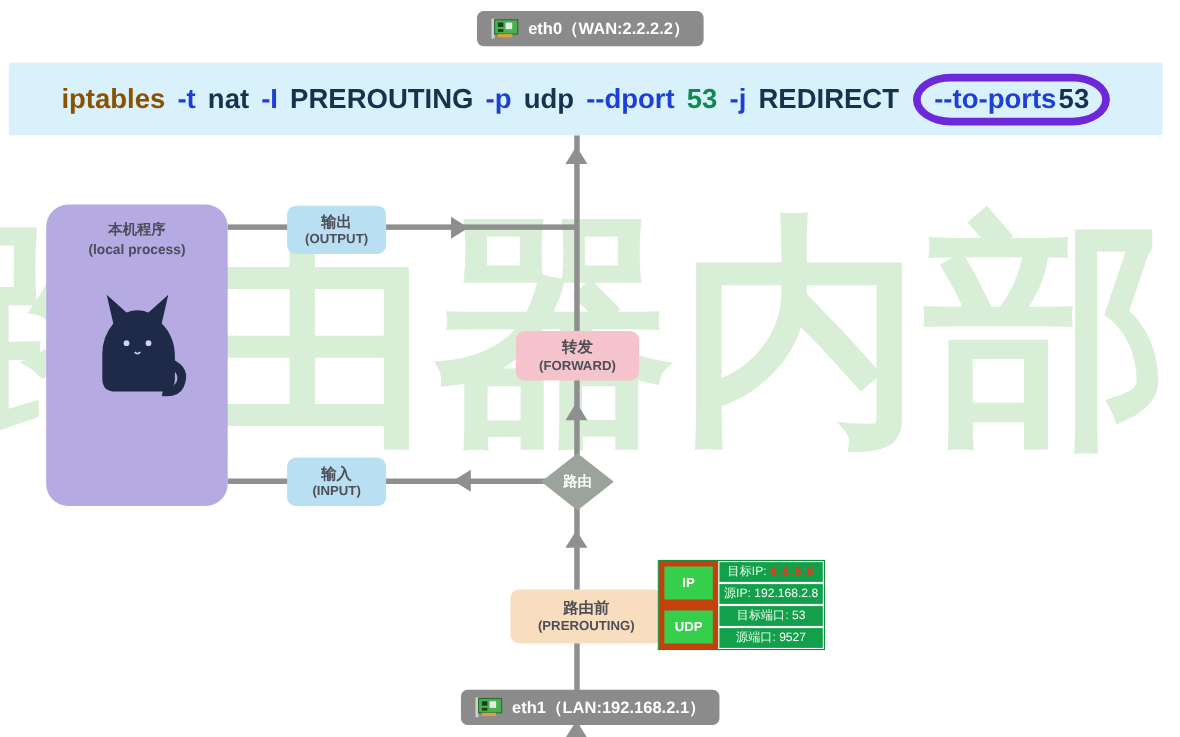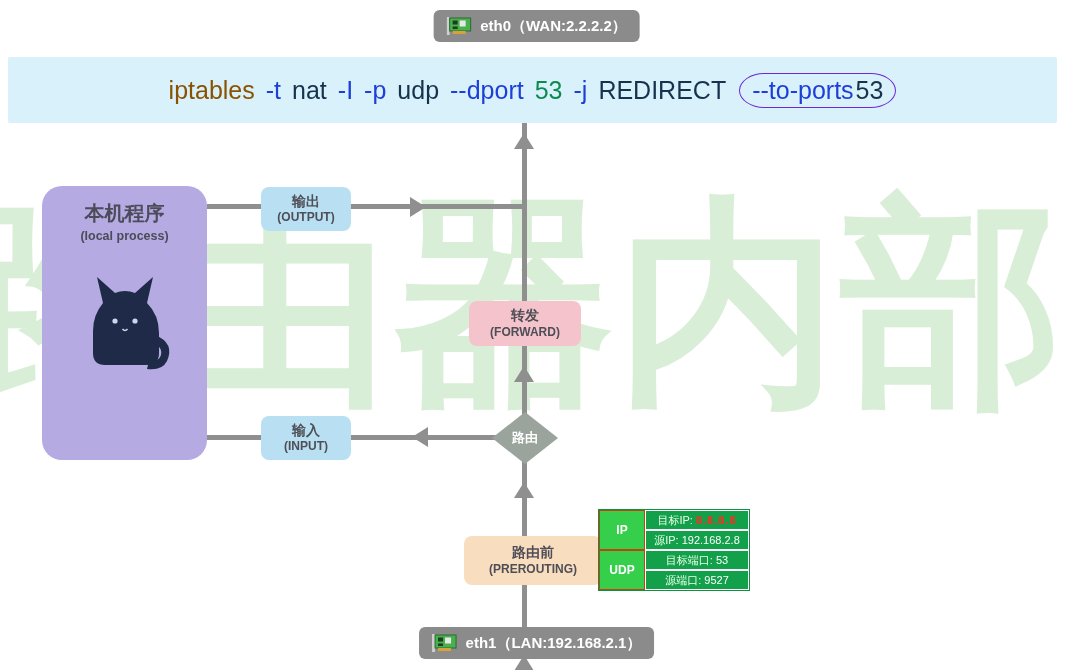--- a/index.html
+++ b/index.html
@@ -25,29 +25,29 @@
   .a-top{left:514px;top:133px;}
   .a-forward{left:514px;top:366px;}
   .a-prerouting{left:514px;top:482px;}
   .a-bottom{left:514px;top:655px;}
   .a-output{left:410px;top:197px;}
   .a-input{left:412px;top:427px;}
   
   .banner{
     position:absolute;left:8px;top:57px;width:1049px;height:66px;background:#d9f1fb;
     border-radius:2px;display:flex;align-items:center;justify-content:center;
-    z-index:2;font-weight:400;font-size:25px;white-space:nowrap;color:#17324d;
+    z-index:2;font-weight:700;font-size:25px;white-space:nowrap;color:#17324d;
   }
   .tok{margin-right:11px;}
   .c-cmd{color:#8a5200;}
   .c-flag{color:#1e3ed8;}
   .c-arg{color:#17324d;}
   .c-num{color:#0d8a50;}
   .circled{
-    display:inline-flex;gap:2px;align-items:center;border:1px solid #6d28d9;
+    display:inline-flex;gap:2px;align-items:center;border:7px solid #6d28d9;
     border-radius:38px / 26px;padding:2px 12px;margin-left:2px;
   }
   
   .iface{
     position:absolute;left:50%;transform:translateX(-50%);height:32px;background:#8b8b8b;
     border-radius:6px;color:#fff;font-weight:700;font-size:15px;display:flex;
     align-items:center;gap:8px;padding:0 13px;z-index:3;white-space:nowrap;
   }
   .iface-top{top:10px;}
   .iface-bottom{top:627px;}
@@ -68,32 +68,32 @@
     clip-path:polygon(50% 0,100% 50%,50% 100%,0 50%);
     display:flex;align-items:center;justify-content:center;
     color:#fff;font-weight:700;font-size:13px;
   }
   
   .local{
     position:absolute;left:42px;top:186px;width:165px;height:274px;background:#b5aae2;
     border-radius:20px;z-index:2;display:flex;flex-direction:column;align-items:center;
     padding-top:14px;box-sizing:border-box;color:#4b4b5a;font-weight:700;
   }
-  .local .t1{font-size:20px;}
+  .local .t1{font-size:13px;}
   .local .t2{font-size:12.5px;margin-top:2px;}
   .local svg{margin-top:26px;}
   
   .packet{
     position:absolute;left:598px;top:509px;width:152px;z-index:3;font-size:11px;
     border:1px solid #0f8f3f;box-sizing:border-box;background:#fff;
   }
   .prow{display:flex;align-items:stretch;}
   .pkey{
     width:44px;flex:0 0 44px;display:flex;align-items:center;justify-content:center;
-    color:#fff;font-weight:700;font-size:12px;border:1px solid #c2410c;background:#35cf4b;
+    color:#fff;font-weight:700;font-size:12px;border:5px solid #c2410c;background:#35cf4b;
   }
   .pkey-dns{background:#17819c;}
   .pvals{flex:1;display:flex;flex-direction:column;justify-content:flex-end;}
   .pfield{
     background:#12a14a;color:#fff;border:1px solid #fff;padding:2px 3px;
     text-align:center;line-height:14px;white-space:nowrap;
   }
   .pfield .pk{color:#eaffea;}
   .pv-red{color:#ff2b1e;font-weight:700;letter-spacing:1px;}
   .pfield-white{background:#fff;color:#333;font-size:11px;}
@@ -114,20 +114,21 @@
   <div class="arr arr-up a-prerouting"></div>
   <div class="arr arr-up a-bottom"></div>
   <div class="arr arr-right a-output"></div>
   <div class="arr arr-left a-input"></div>
 
   <div class="banner">
     <span class="tok c-cmd">iptables</span>
     <span class="tok c-flag">-t</span>
     <span class="tok c-arg">nat</span>
     <span class="tok c-flag">-I</span>
+    <span class="tok c-arg">PREROUTING</span>
     <span class="tok c-flag">-p</span>
     <span class="tok c-arg">udp</span>
     <span class="tok c-flag">--dport</span>
     <span class="tok c-num">53</span>
     <span class="tok c-flag">-j</span>
     <span class="tok c-arg">REDIRECT</span>
     <span class="circled">
       <span class="c-flag">--to-ports</span>
       <span class="c-arg">53</span>
     </span>

